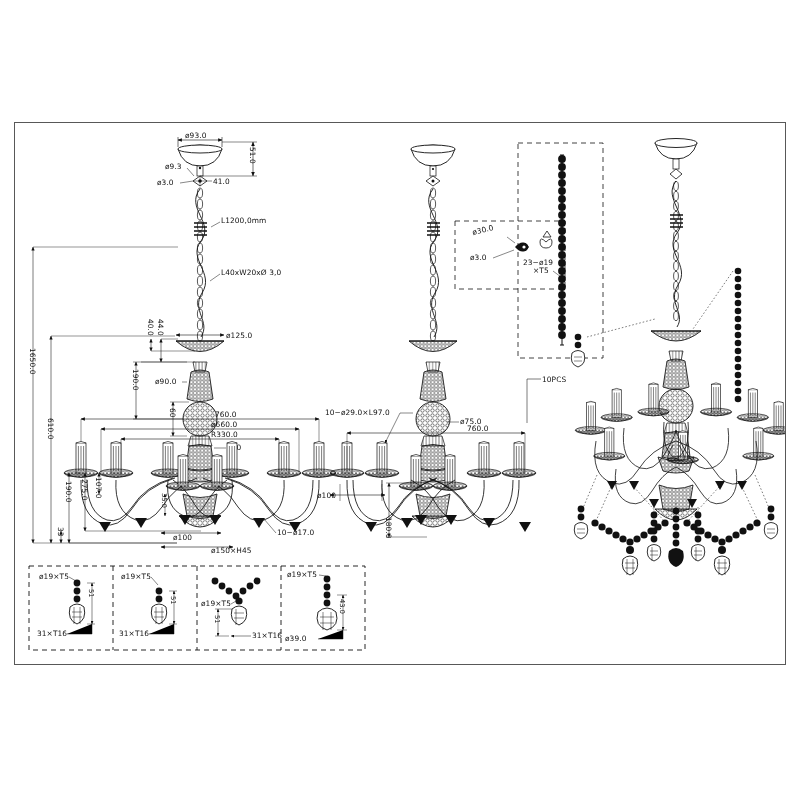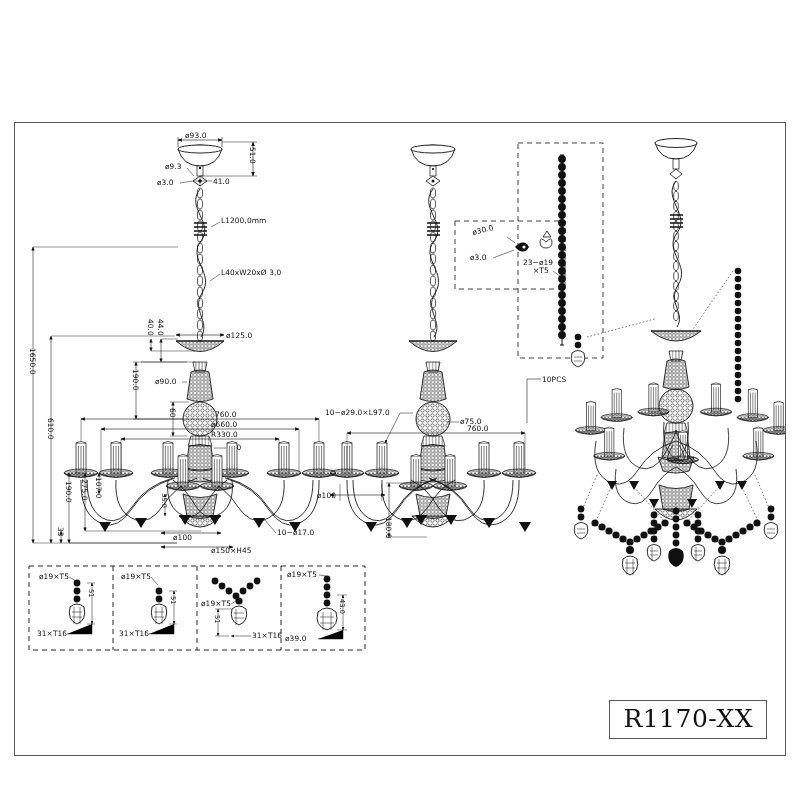--- a/index.html
+++ b/index.html
@@ -1,20 +1,20 @@
 <!DOCTYPE html>
 <html><head>
 <meta charset="utf-8">
 <title>R1170-XX Technical Drawing</title>
 <style>
   html,body{margin:0;padding:0;background:#ffffff;}
   body{width:800px;height:800px;overflow:hidden;
        font-family:"DejaVu Sans","Liberation Sans",sans-serif;}
   #sheet{position:relative;width:800px;height:800px;background:#ffffff;}
-  #frame{position:absolute;left:14px;top:122px;width:772px;height:634px;
+  #frame{position:absolute;left:14px;top:122px;width:772px;height:543px;
          border:1.4px solid #585858;background:#ffffff;box-sizing:border-box;}
   svg{display:block;}
   .dim{font-family:"DejaVu Sans","Liberation Sans",sans-serif;
        font-size:7.4px;fill:#111111;letter-spacing:.1px;}
   .dim.sm{font-size:6.6px;}
   .rot{writing-mode:vertical-rl;}
   #titlebox{position:absolute;right:18px;bottom:16px;
             border:1.3px solid #585858;background:#fff;
             padding:3px 13px 5px 13px;}
   #titlebox span{font-family:"DejaVu Serif","Liberation Serif",serif;
@@ -695,18 +695,15 @@
           <path d="M322,472 L332,472 M322,507 L332,507" stroke="#111" stroke-width=".45"></path>
           <path d="M328,472 L328,507" stroke="#111" stroke-width=".5" marker-start="url(#arS)" marker-end="url(#ar)"></path>
           <text class="dim sm rot" x="327" y="476">43.0</text>
           <text class="dim" x="270" y="518">ø39.0</text>
           <path d="M303,516 L328,516 L328,507" stroke="#111" stroke-width=".5"></path>
         </g>
       </g>
 
     </svg>
 
-    <div id="titlebox">
-      <span>R1170-XX</span>
-    </div>
 
   </div>
 </div>
 
 </body></html>

